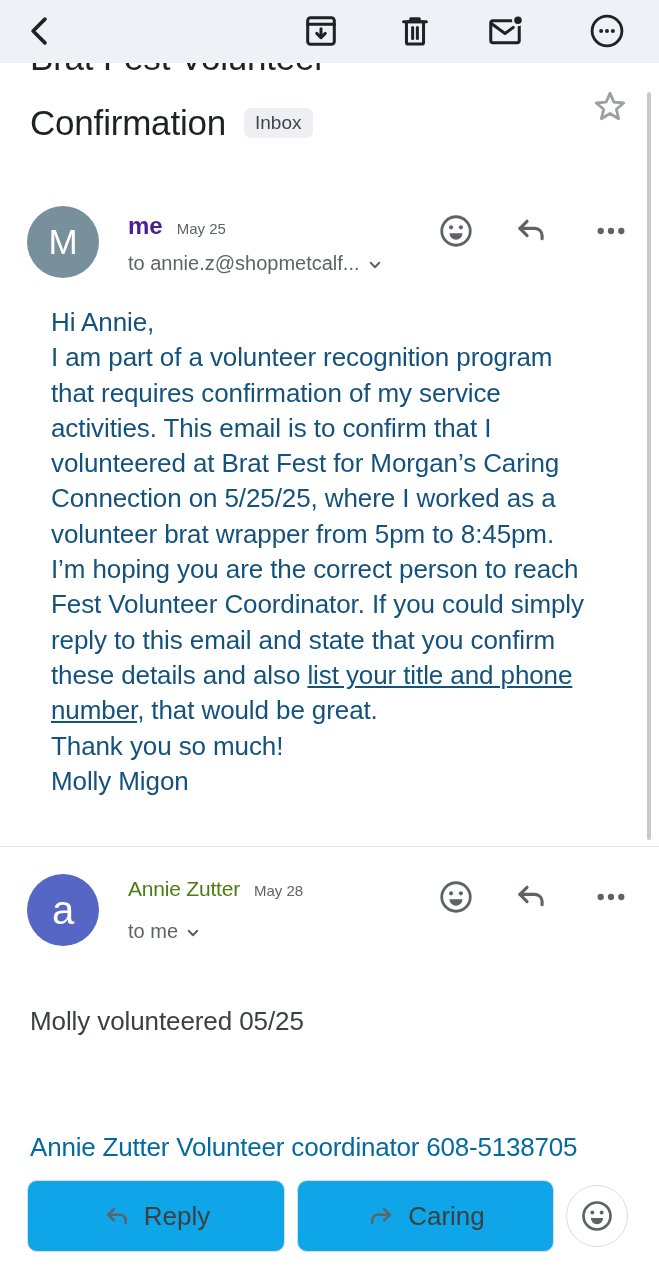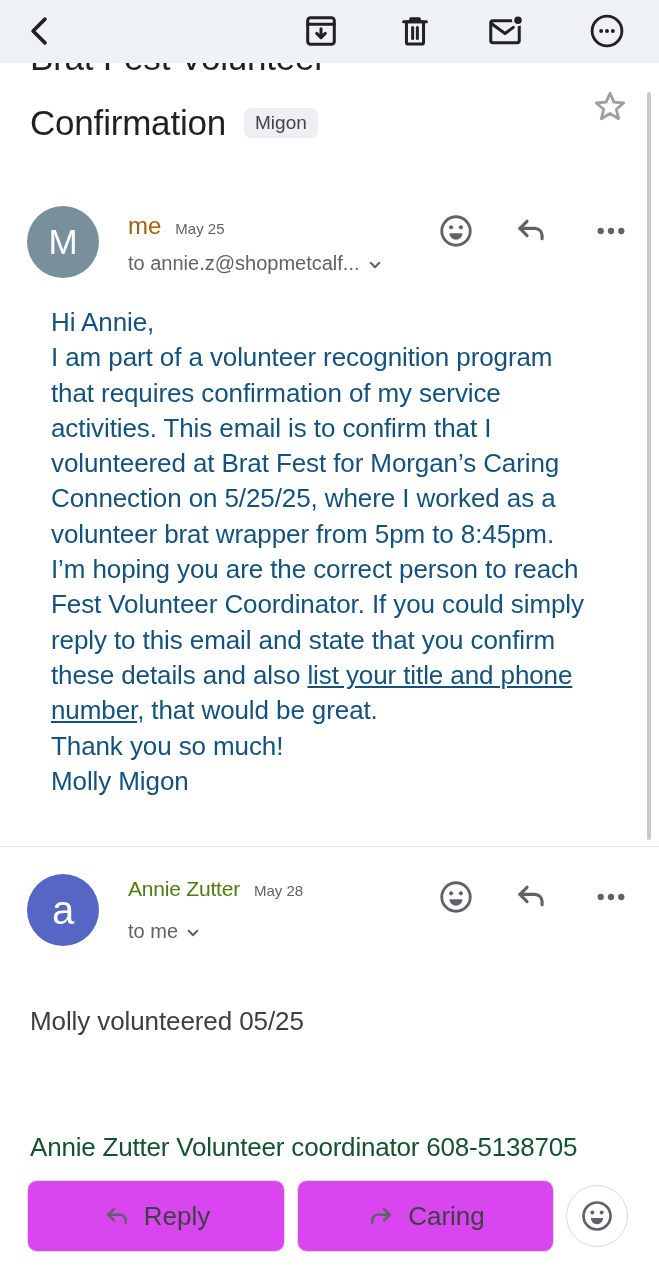--- a/index.html
+++ b/index.html
@@ -35,41 +35,41 @@
   
   .avatar{
     width:72px;height:72px;border-radius:50%;color:#fff;
     display:flex;align-items:center;justify-content:center;
   }
   .avatar-m{left:27px;top:206px;font-size:35px;}
   .avatar-a{left:27px;top:874px;font-size:40px;}
   .sender-row{display:flex;align-items:baseline;white-space:nowrap;}
   .sender-row-1{left:128px;top:212px;}
   .sender-row-2{left:128px;top:877px;}
-  .sender-name{font-size:24px;font-weight:normal;color:#a16207;}
+  .sender-name{font-size:24px;font-weight:bold;color:#4c1d95;}
   .sender-name-2{font-size:21px;font-weight:normal;color:#4d7c0f;letter-spacing:-0.2px;}
   .msg-date{margin-left:14px;font-size:15px;color:#5f6368;}
   .to-row{display:flex;align-items:center;color:#5f6368;font-size:20px;white-space:nowrap;}
   .to-row-1{left:128px;top:252px;}
   .to-row-2{left:128px;top:920px;}
   .caret{width:18px;height:18px;margin-left:6px;margin-top:3px;}
   .hdr-icon{position:absolute;width:38px;height:38px;cursor:pointer;}
   .hdr-icon svg{width:100%;height:100%;}
   
   .body1{left:27px;top:305px;width:612px;margin-left:24px;}
   .body-line{
     font-size:26px;line-height:35.3px;letter-spacing:-0.1px;white-space:nowrap;
   }
   .body-link{text-decoration:underline;cursor:pointer;}
   .divider{left:0;top:846px;width:659px;height:1px;background:#e3e6e8;}
   .body2{left:30px;top:1006px;font-size:26px;color:#3b4044;letter-spacing:-0.1px;white-space:nowrap;}
-  .signature{left:30px;top:1132px;font-size:26px;color:#14532d;letter-spacing:-0.2px;white-space:nowrap;}
+  .signature{left:30px;top:1132px;font-size:26px;color:#0369a1;letter-spacing:-0.2px;white-space:nowrap;}
   
   .foot-btn{
-    position:absolute;top:1180px;height:72px;background:#d946ef;border:1px solid #dadce0;
+    position:absolute;top:1180px;height:72px;background:#0ea5e9;border:1px solid #dadce0;
     border-radius:10px;display:flex;align-items:center;justify-content:center;
     box-sizing:border-box;cursor:pointer;
   }
   .reply-btn{left:27px;width:258px;}
   .forward-btn{left:297px;width:257px;}
   .foot-btn svg{width:30px;height:30px;margin-right:12px;}
   .foot-btn-label{font-size:26px;color:#3c4043;}
   .emoji-btn{
     left:566px;top:1185px;width:62px;height:62px;border-radius:50%;
     border:1px solid #dadce0;background:#fff;box-sizing:border-box;
@@ -116,21 +116,21 @@
       <circle cx="8.3" cy="12" r="1.25" fill="#202124" stroke="none"></circle>
       <circle cx="12" cy="12" r="1.25" fill="#202124" stroke="none"></circle>
       <circle cx="15.7" cy="12" r="1.25" fill="#202124" stroke="none"></circle>
     </svg>
   </div>
 </div>
 
 <div class="abs subject-line1">Brat Fest Volunteer</div>
 <div class="abs subject-row">
   <span class="subject-line2">Confirmation</span>
-  <span class="inbox-chip">Migon</span>
+  <span class="inbox-chip">Inbox</span>
 </div>
 <div class="abs star">
   <svg viewBox="0 0 24 24" fill="none" stroke="#9aa0a6" stroke-width="1.7" stroke-linejoin="round">
     <path d="M12 3.8 L14.35 9.1 L20.2 9.6 L15.8 13.35 L17.15 19 L12 15.9 L6.85 19 L8.2 13.35 L3.8 9.6 L9.65 9.1 Z"></path>
   </svg>
 </div>
 <div class="abs scrollbar"></div>
 
 <div class="abs avatar avatar-m" style="background: rgb(120, 144, 156);">M</div>
 <div class="abs sender-row sender-row-1">

